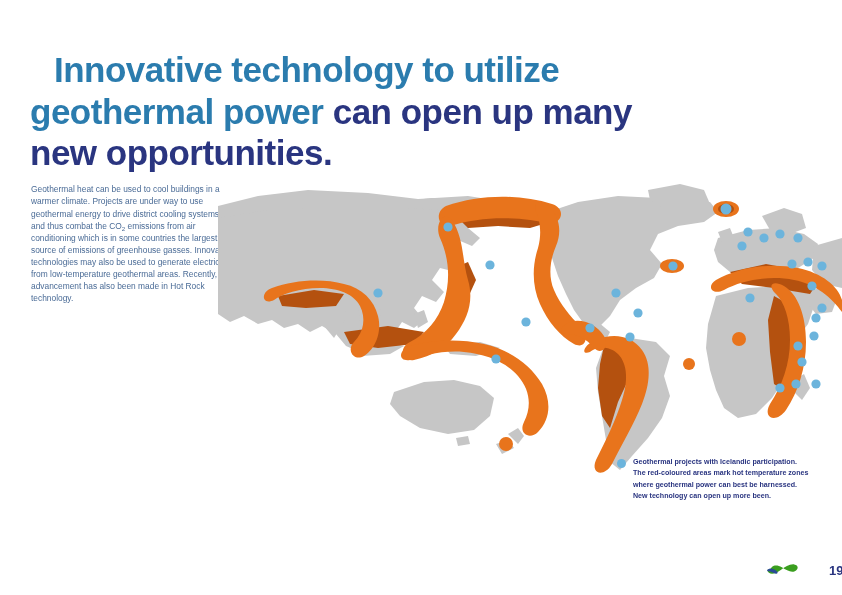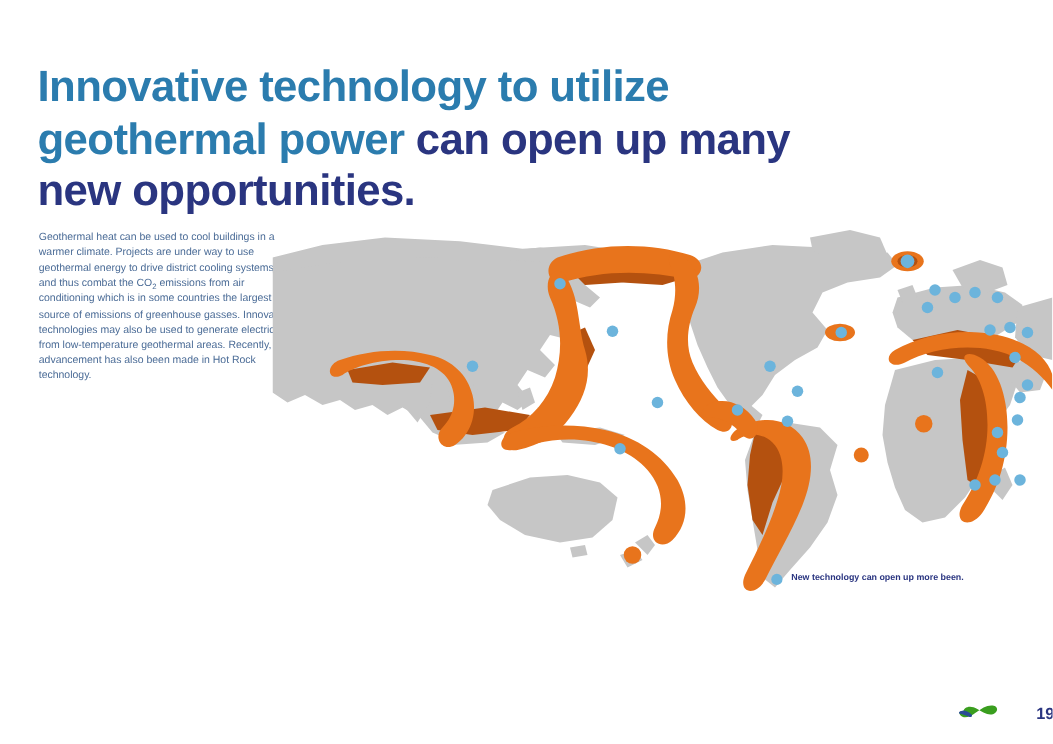--- a/index.html
+++ b/index.html
@@ -5,21 +5,21 @@
   html,body{margin:0;padding:0;background:#ffffff;}
   body{width:842px;height:595px;position:relative;overflow:hidden;
        font-family:"Liberation Sans","DejaVu Sans",sans-serif;}
 
   .page{position:absolute;left:0;top:0;width:842px;height:595px;background:#fff;}
 
   
   .headline{position:absolute;left:30px;top:26px;width:640px;
             font-size:35px;font-weight:bold;line-height:1.175;
             letter-spacing:-0.5px;}
-  .hl-a{color:#2b7cae;}
+  .hl-a{color:#2b7cae;margin-left:24px;}
   .hl-b{color:#2a3580;}
 
   
   .bodycopy{position:absolute;left:31px;top:175px;width:203px;
             font-size:8.4px;line-height:1.435;color:#4a6b96;}
   .bodycopy sub{font-size:6.2px;vertical-align:baseline;position:relative;top:2px;}
 
   
   .mapwrap{position:absolute;left:218px;top:176px;width:624px;height:320px;}
   .mapwrap svg{display:block;width:100%;height:100%;}
@@ -226,20 +226,23 @@
         <circle cx="578" cy="208" r="4.6"></circle>
         <circle cx="598" cy="208" r="4.6"></circle>
         <circle cx="372" cy="152" r="4.6"></circle>
       </g>
     </svg>
   </div>
 
   <div class="legend">
     <span class="legend-dot"></span>
     <div class="legend-text">
+      <div>Geothermal projects with Icelandic participation.</div>
+      <div>The red-coloured areas mark hot temperature zones</div>
+      <div>where geothermal power can best be harnessed.</div>
       <div>New technology can open up more been.</div>
     </div>
   </div>
 
   <div class="footer">
     <svg class="logo" viewBox="0 0 60 32">
       <path d="M8,16 C8,8 18,5 28,11 C36,16 44,21 51,18 C58,15 58,7 50,6
                C42,5 34,10 26,16 C18,22 10,25 5,21 C1,18 2,12 8,16 Z" fill="#3a9e1f"></path>
       <path d="M5,14 C9,12 14,14 19,18 C22,20 20,24 16,22 C11,20 7,18 4,18
                C1,18 1,15 5,14 Z" fill="#2a4b96"></path>

